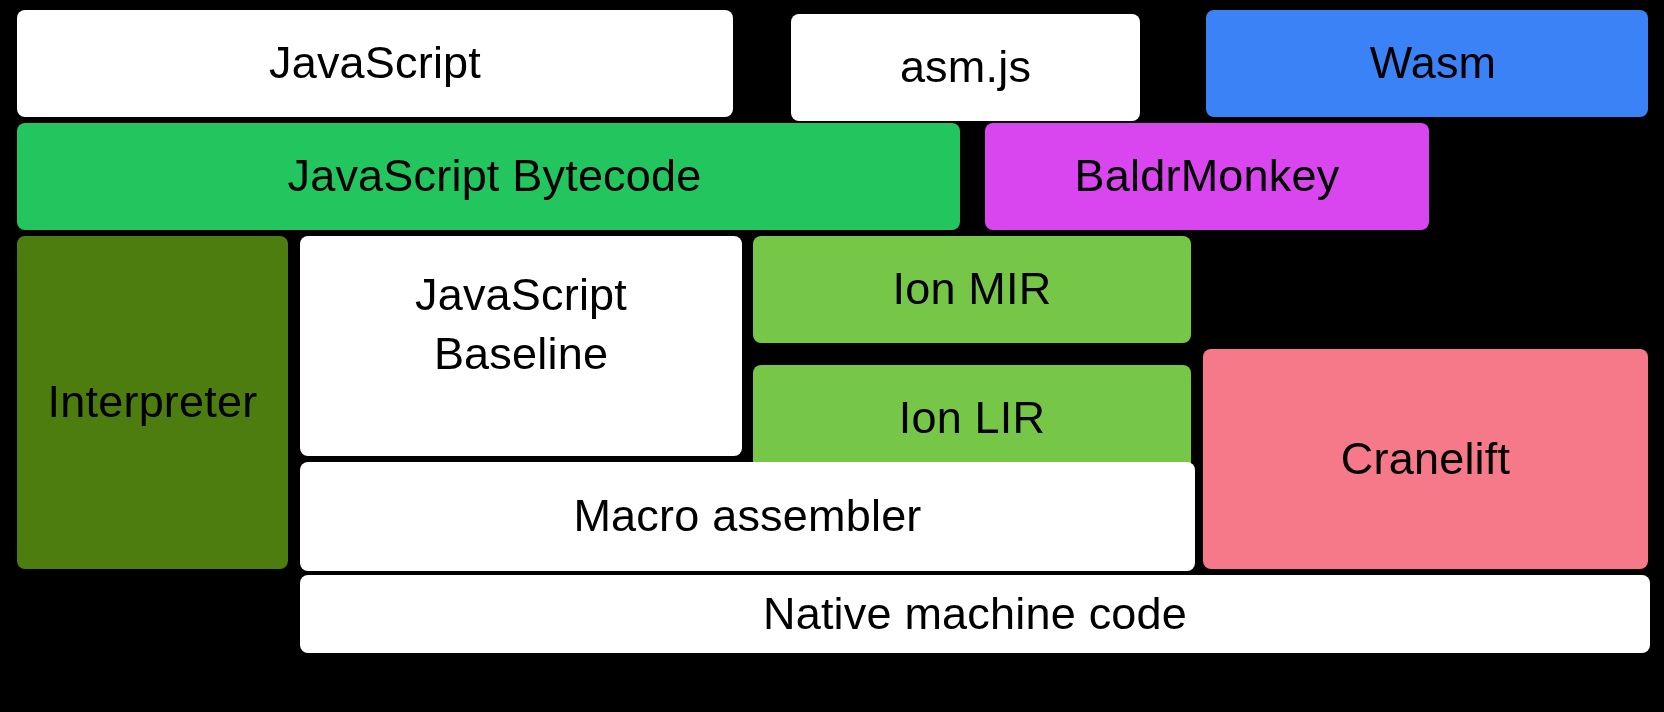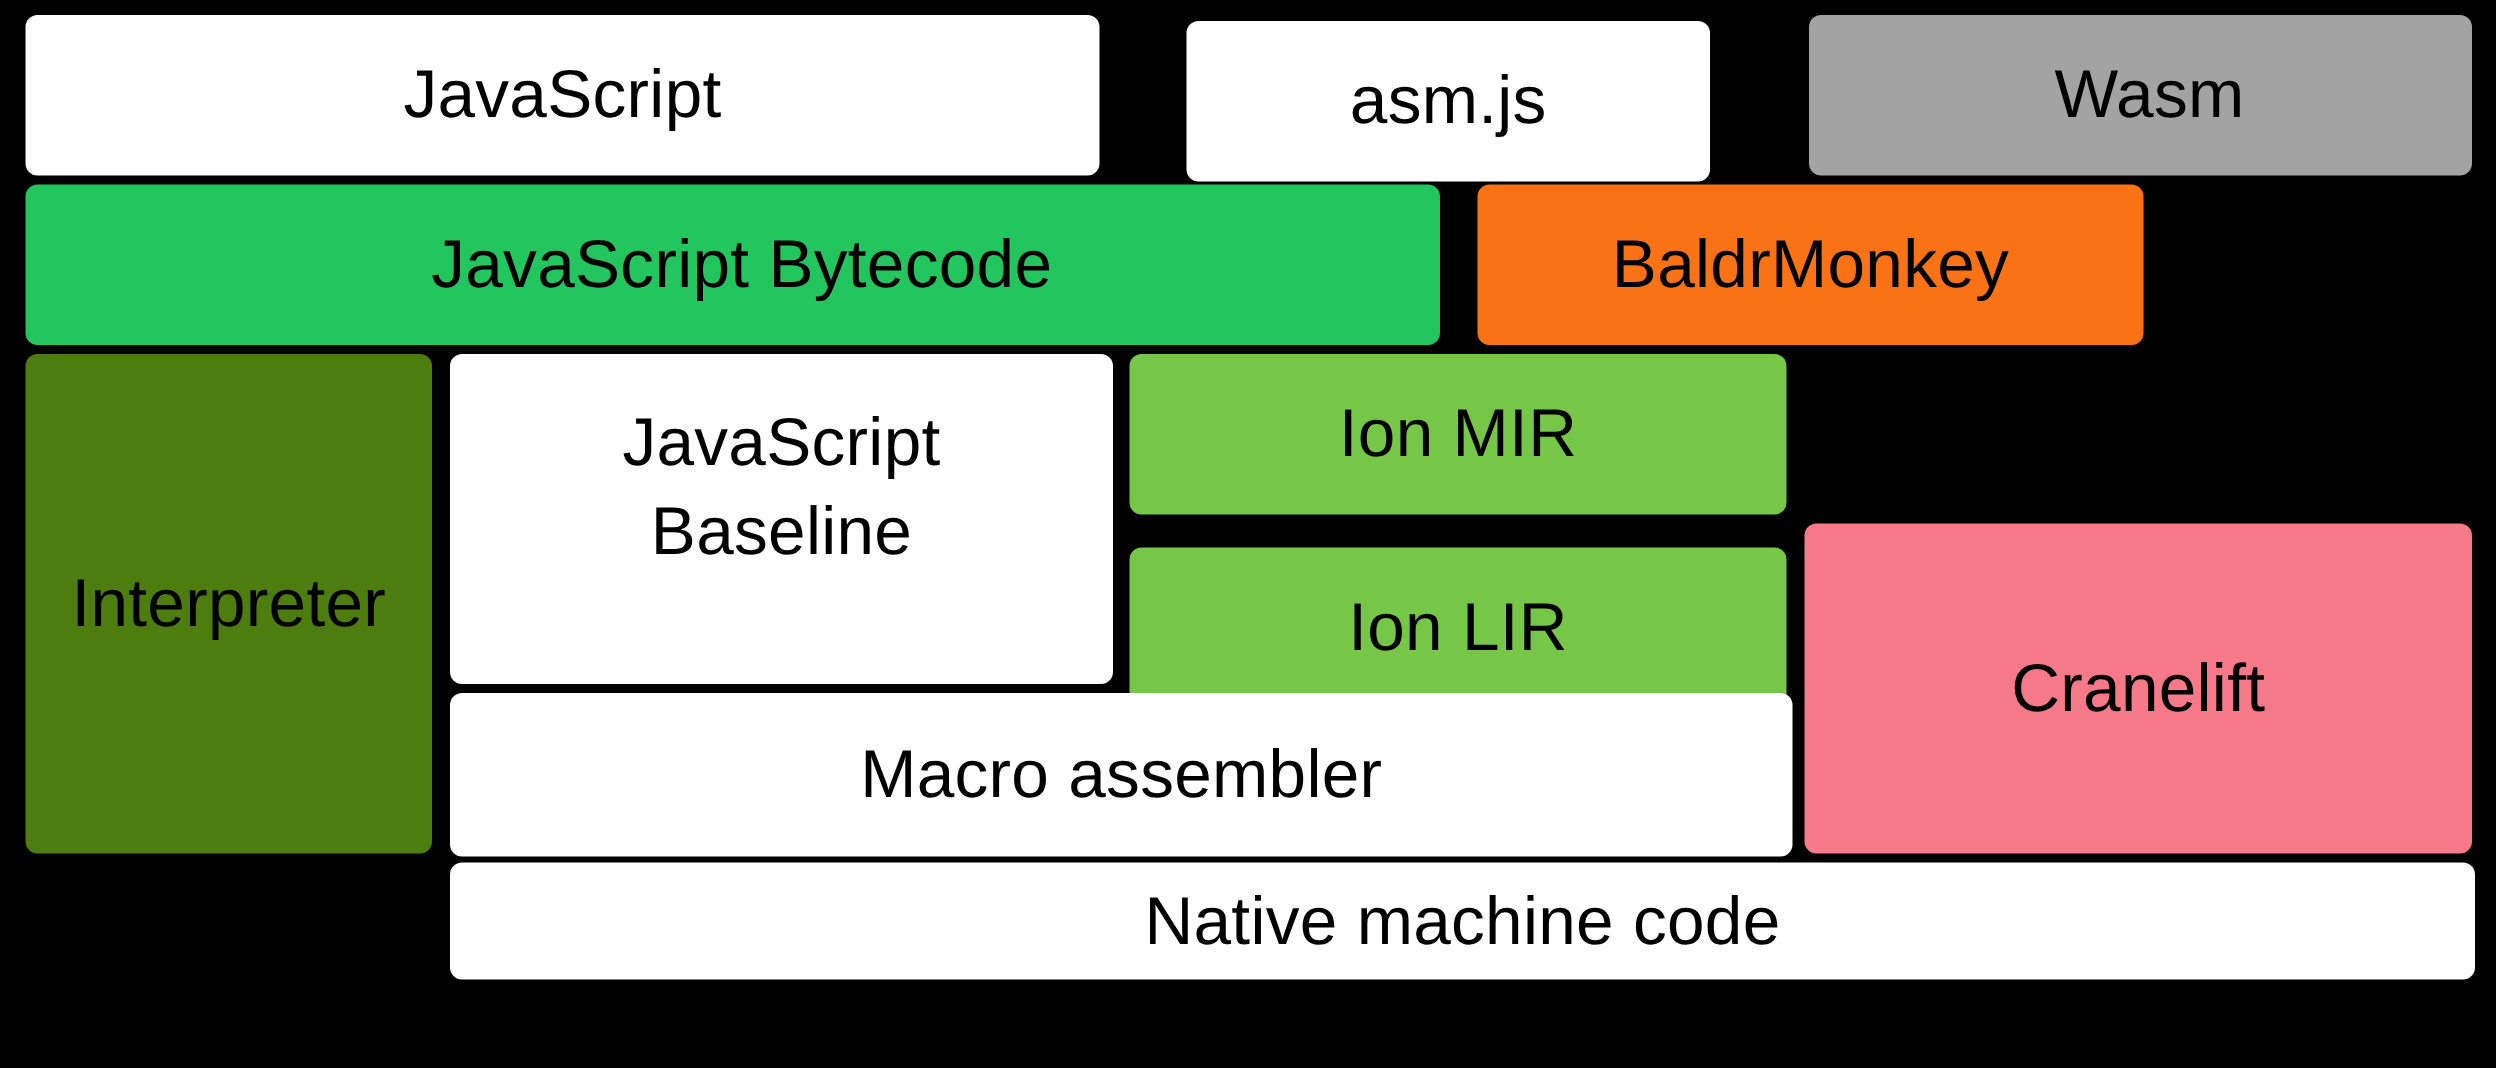--- a/index.html
+++ b/index.html
@@ -48,25 +48,25 @@
 </style>
 </head>
 <body style="background: rgb(0, 0, 0);">
 
 <div id="canvas">
 
   <div class="node n-javascript" style="background: rgb(255, 255, 255);">JavaScript</div>
 
   <div class="node n-asmjs" style="background: rgb(255, 255, 255);">asm.js</div>
 
-  <div class="node n-wasm" style="background: #a3a3a3; padding-left: 12px;">Wasm</div>
+  <div class="node n-wasm" style="background: #3b82f6; padding-left: 12px;">Wasm</div>
 
   <div class="node n-bytecode" style="background: #22c55e; padding-left: 12px;">JavaScript Bytecode</div>
 
-  <div class="node n-baldrmonkey" style="background: #f97316;">BaldrMonkey</div>
+  <div class="node n-baldrmonkey" style="background: #d946ef;">BaldrMonkey</div>
 
   <div class="node n-interpreter" style="background: #4d7c0f;">Interpreter</div>
 
   <div class="node n-baseline" style="background: rgb(255, 255, 255);">
     <span class="line">JavaScript</span>
     <span class="line">Baseline</span>
   </div>
 
   <div class="node n-ion-mir" style="background: rgb(118, 199, 72);">Ion MIR</div>
 

